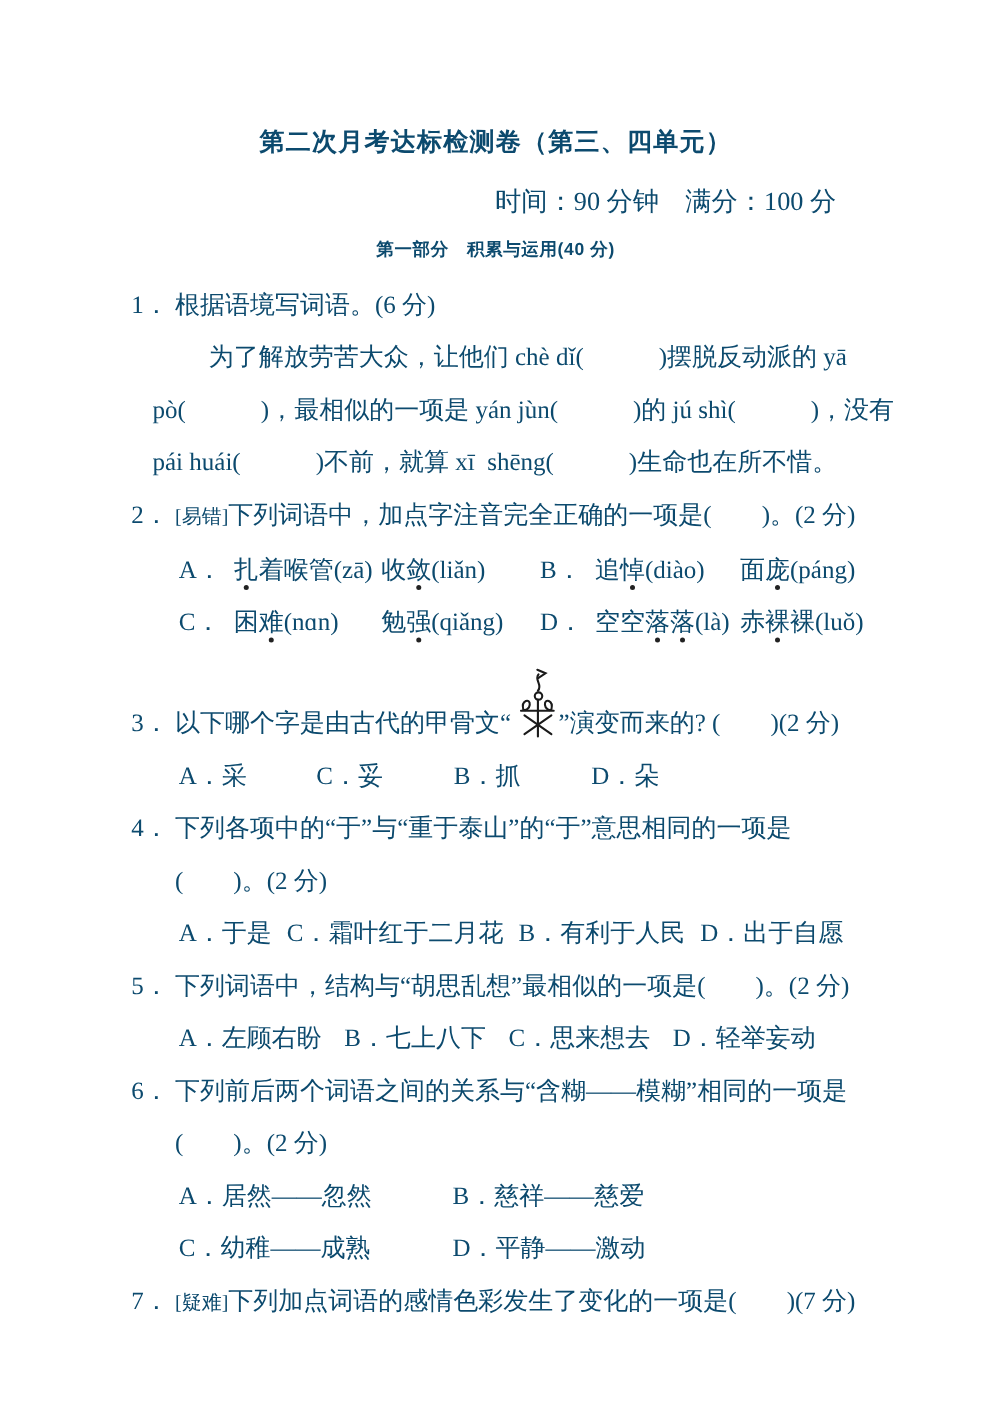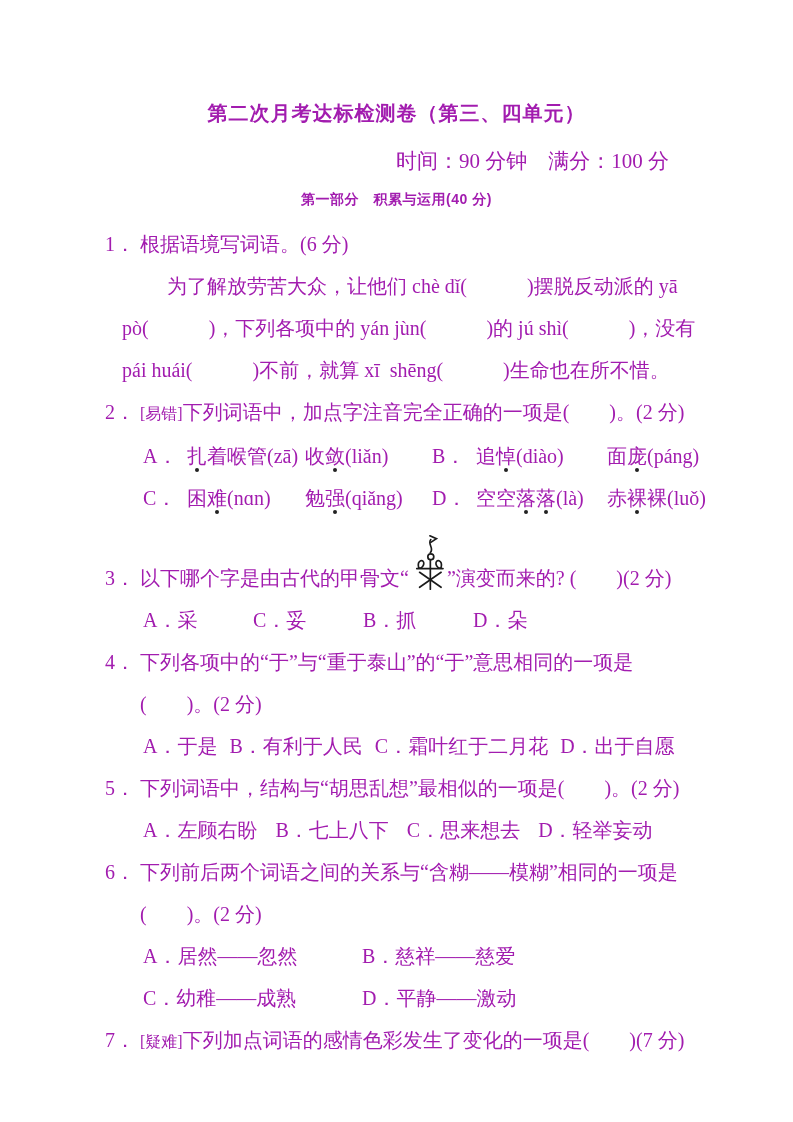--- a/index.html
+++ b/index.html
@@ -1,20 +1,20 @@
 <!DOCTYPE html>
 <html><head>
 <meta charset="utf-8">
 <style>
   html,body { margin:0; padding:0; background:#ffffff; }
   .sheet {
     position:relative;
     width:793px; height:1122px;
     background:#ffffff;
-    color:#a21caf;
+    color:#0c4a6e;
     font-family:"Liberation Serif","DejaVu Serif",serif;
     font-size:20px;
     overflow:hidden;
   }
   [data-bind] { white-space:pre-wrap; }
 
   .title {
     padding-top:100px;
     text-align:center;
     font-weight:bold;
@@ -53,21 +53,21 @@
   
   .optrow { display:flex; margin-left:38px; line-height:42px; }
   .optrow.gap12 { gap:12px; }
   .optrow.gap18 { gap:18px;align-items:flex-end; }
 
   
   .optrow .ol  { flex:0 0 44px; }
   .optrow .w1  { flex:0 0 118px; }
   .optrow .w2  { flex:0 0 127px; }
   .optrow .w3  { flex:0 0 116px; }
-  .optrow .w4  { flex:1;margin-left:15px; }
+  .optrow .w4  { flex:1; }
 
   
   .optrow .fixed110 { flex:0 0 110px; }
   
   .optrow .col219 { flex:0 0 219px; }
 
   
   .dc { position:relative; font-style:normal; }
   .dc::after {
     content:""; position:absolute; left:50%; bottom:-5px;
@@ -93,21 +93,21 @@
 
   <div class="questions">
 
     <div class="q">
       <div class="qline">
         <span class="qnum" data-bind="questions.q1.num">1．</span>
         <span class="qtext" data-bind="questions.q1.stem">根据语境写词语。(6 分)</span>
       </div>
       <div class="passage">
         <div class="pline first" data-bind="questions.q1.lines.0">为了解放劳苦大众，让他们 chè dǐ(　　　)摆脱反动派的 yā</div>
-        <div class="pline" data-bind="questions.q1.lines.1">pò(　　　)，下列各项中的 yán jùn(　　　)的 jú shì(　　　)，没有</div>
+        <div class="pline" data-bind="questions.q1.lines.1">pò(　　　)，最相似的一项是 yán jùn(　　　)的 jú shì(　　　)，没有</div>
         <div class="pline" data-bind="questions.q1.lines.2">pái huái(　　　)不前，就算 xī  shēng(　　　)生命也在所不惜。</div>
       </div>
     </div>
 
     <div class="q">
       <div class="qline">
         <span class="qnum" data-bind="questions.q2.num">2．</span>
         <span class="qtext"><span class="qtag" data-bind="questions.q2.tag">[易错]</span><span data-bind="questions.q2.stem">下列词语中，加点字注音完全正确的一项是(　　)。(2 分)</span></span>
       </div>
       <div class="optrow">
@@ -152,22 +152,22 @@
     </div>
 
     <div class="q">
       <div class="qline">
         <span class="qnum" data-bind="questions.q4.num">4．</span>
         <span class="qtext" data-bind="questions.q4.stem_line1">下列各项中的“于”与“重于泰山”的“于”意思相同的一项是</span>
       </div>
       <div class="subline" data-bind="questions.q4.stem_line2">(　　)。(2 分)</div>
       <div class="optrow gap12">
         <span data-bind="questions.q4.options.0">A．于是</span>
+        <span data-bind="questions.q4.options.2">C．霜叶红于二月花</span>
         <span data-bind="questions.q4.options.1">B．有利于人民</span>
-        <span data-bind="questions.q4.options.2">C．霜叶红于二月花</span>
         <span data-bind="questions.q4.options.3">D．出于自愿</span>
       </div>
     </div>
 
     <div class="q">
       <div class="qline">
         <span class="qnum" data-bind="questions.q5.num">5．</span>
         <span class="qtext" data-bind="questions.q5.stem">下列词语中，结构与“胡思乱想”最相似的一项是(　　)。(2 分)</span>
       </div>
       <div class="optrow gap18">

